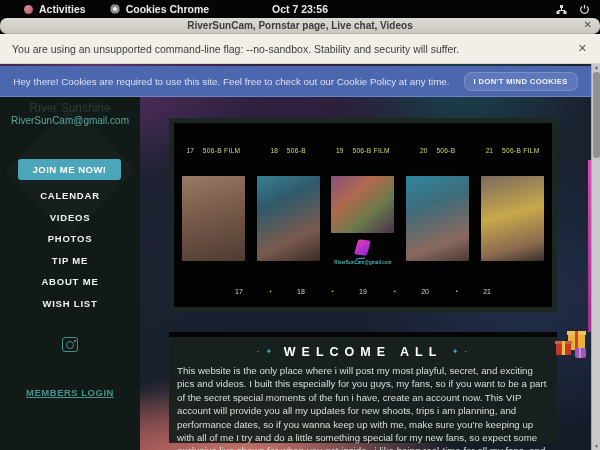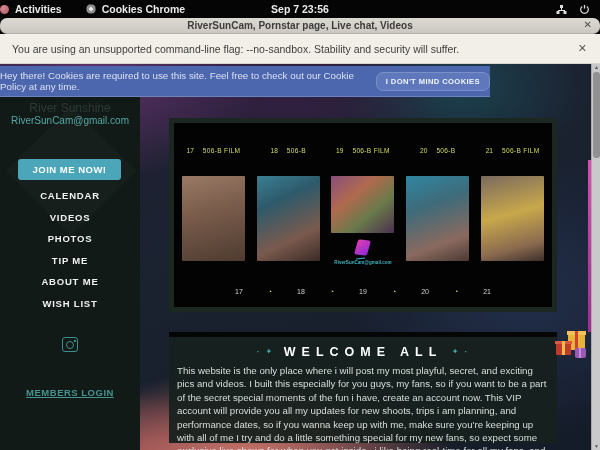--- a/index.html
+++ b/index.html
@@ -3,21 +3,21 @@
 <meta charset="utf-8">
 <style>
   * { margin:0; padding:0; box-sizing:border-box; }
   html,body { width:600px; height:450px; overflow:hidden; background:#000;
     font-family:"Liberation Sans","DejaVu Sans",sans-serif; }
   .stage { position:relative; width:600px; height:450px; overflow:hidden; }
 
   
   .topbar { position:absolute; left:0; top:0; width:600px; height:18px; background:#050505;
     display:flex; align-items:center; color:#eaeaea; font-size:10.5px; font-weight:bold; }
-  .tb-left { display:flex; align-items:center; gap:6px; padding-left:0; }
+  .tb-left { display:flex; align-items:center; gap:6px; padding-left:24px; }
   .rec-dot { width:9px; height:9px; border-radius:50%; background:radial-gradient(circle at 35% 35%, #d98a93, #b05560); }
   .chrome-ico { width:10px; height:10px; border-radius:50%; margin-left:18px;
     background:radial-gradient(circle at 50% 50%, #e8e8e8 0 28%, #8f8f8f 30% 62%, #555 64% 100%); }
   .tb-center { position:absolute; left:0; right:0; text-align:center; pointer-events:none; }
   .tb-right { margin-left:auto; display:flex; align-items:center; gap:12px; padding-right:10px; }
   .tb-right svg { display:block; }
 
   
   .titlebar { position:absolute; left:0; top:18px; width:600px; height:16px;
     background:linear-gradient(#dcd9d3,#ccc8c1); border-bottom:1px solid #b4b0a8;
@@ -36,21 +36,21 @@
     background:
       radial-gradient(260px 170px at 16% 2%, rgba(138,62,146,.60), transparent 65%),
       radial-gradient(240px 150px at 48% 6%, rgba(70,30,80,.55), transparent 65%),
       radial-gradient(190px 120px at 77% 6%, rgba(26,115,125,.40), transparent 65%),
       radial-gradient(330px 150px at 42% 103%, rgba(228,128,115,.95), transparent 62%),
       radial-gradient(220px 120px at 22% 104%, rgba(190,85,85,.75), transparent 62%),
       radial-gradient(260px 200px at 88% 60%, rgba(35,48,78,.9), transparent 70%),
       linear-gradient(160deg, #232033 0%, #1a2230 45%, #141b29 100%); }
 
   
-  .cookiebar { position:absolute; left:0; top:2px; width:490px; height:31px; background:#4d67ae;
+  .cookiebar { position:absolute; left:0; top:2px; width:591px; height:31px; background:#4d67ae;
     border-bottom:1px solid #6d83c0; display:flex; align-items:center; justify-content:center; gap:14px; }
   .cookiebar .msg { color:#d9e0f2; font-size:9.8px; }
   .cookie-btn { background:#5e78bb; border:1px solid #7b90c9; border-radius:7px; color:#f2f5fb;
     font-size:7.6px; font-weight:bold; letter-spacing:.4px; padding:4px 9px; white-space:nowrap; }
 
   
   .sidebar { position:absolute; left:0; top:33px; width:140px; height:353px; background:#121a17; overflow:hidden; }
   .side-diamond { position:absolute; left:25px; top:28px; width:92px; height:92px; transform:rotate(45deg);
     background:rgba(255,255,255,0.022); }
   .profile-name { position:absolute; top:4px; width:100%; text-align:center; color:#2e3a37; font-size:12px; }
@@ -126,21 +126,21 @@
 
 <div class="stage">
 
   <div class="topbar">
     <div class="tb-left">
       <span class="rec-dot"></span>
       <span>Activities</span>
       <span class="chrome-ico"></span>
       <span>Cookies Chrome</span>
     </div>
-    <div class="tb-center">Sep 7 23:56</div>
+    <div class="tb-center">Oct 7 23:56</div>
     <div class="tb-right">
       <span>
         <svg width="11" height="11" viewBox="0 0 11 11">
             <g fill="#ddd">
               <rect x="4" y="1" width="3" height="3"></rect>
               <rect x="0.5" y="7" width="3" height="3"></rect>
               <rect x="7.5" y="7" width="3" height="3"></rect>
               <path d="M5 4h1v2h3v1H2V6h3z"></path>
             </g>
           </svg>

